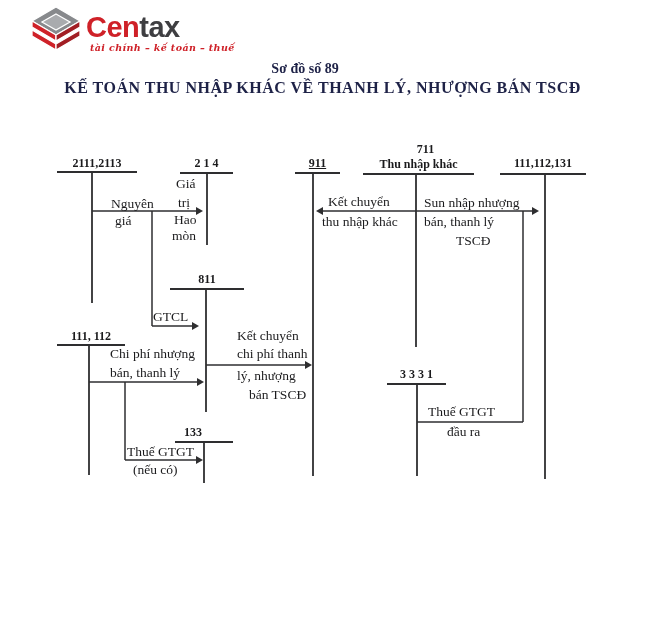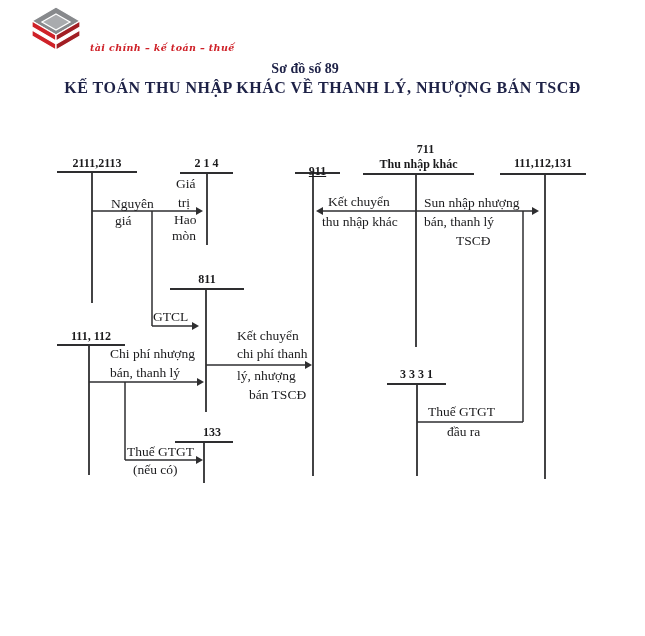--- a/index.html
+++ b/index.html
@@ -44,20 +44,21 @@
   <svg class="abs" style="left:28px;top:6px;" width="56" height="48" viewBox="0 0 56 48">
     <g stroke="#ffffff" stroke-width="1.3">
       <polygon points="28,1 52,15 28,29 4,15" fill="#87898c"></polygon>
       <polygon points="28,8 42,16 28,24 14,16" fill="#a9abae"></polygon>
       <polygon points="4,15 28,29 28,35 4,21" fill="#cf2128"></polygon>
       <polygon points="4,24 28,38 28,44 4,30" fill="#cf2128"></polygon>
       <polygon points="52,15 28,29 28,35 52,21" fill="#a21e24"></polygon>
       <polygon points="52,24 28,38 28,44 52,30" fill="#a21e24"></polygon>
     </g>
   </svg>
+  <div class="logo-word"><span class="lw-red">Cen</span><span class="lw-dark">tax</span></div>
   <div class="logo-tagline">tài chính – kế toán – thuế</div>
 </div>
 
 <div class="scheme-no">Sơ đồ số 89</div>
 <div class="main-title">KẾ TOÁN THU NHẬP KHÁC VỀ THANH LÝ, NHƯỢNG BÁN TSCĐ</div>
 
 <svg class="lines" width="645" height="636" viewBox="0 0 645 636">
   <g stroke="#2e2e30" stroke-width="2">
     <path d="M57 172 H137"></path>
     <path d="M180 173 H233"></path>
@@ -99,27 +100,27 @@
     <polygon points="197,378 204,382 197,386"></polygon>
     <polygon points="196,456 203,460 196,464"></polygon>
     <polygon points="305,361 312,365 305,369"></polygon>
     <polygon points="323,207 316,211 323,215"></polygon>
     <polygon points="532,207 539,211 532,215"></polygon>
   </g>
 </svg>
 
 <div class="acct-num" style="left:57px;top:156px;width:80px;">2111,2113</div>
 <div class="acct-num" style="left:180px;top:156px;width:53px;">2 1 4</div>
-<div class="acct-num" style="left:295px;top:164px;width:45px;text-decoration:underline;">911</div>
+<div class="acct-num" style="left:295px;top:156px;width:45px;text-decoration:underline;">911</div>
 <div class="acct-num" style="left:370px;top:142px;width:111px;">711</div>
 <div class="acct-num" style="left:363px;top:157px;width:111px;">Thu nhập khác</div>
 <div class="acct-num" style="left:500px;top:156px;width:86px;">111,112,131</div>
 <div class="acct-num" style="left:170px;top:272px;width:74px;">811</div>
 <div class="acct-num" style="left:57px;top:329px;width:68px;">111, 112</div>
-<div class="acct-num" style="left:183px;top:425px;width:58px;">133</div>
+<div class="acct-num" style="left:164px;top:425px;width:58px;">133</div>
 <div class="acct-num" style="left:387px;top:367px;width:59px;">3 3 3 1</div>
 
 <div class="lbl" style="left:111px;top:196px;">Nguyên</div>
 <div class="lbl" style="left:115px;top:213px;">giá</div>
 
 <div class="lbl" style="left:176px;top:176px;">Giá</div>
 <div class="lbl" style="left:178px;top:195px;">trị</div>
 <div class="lbl" style="left:174px;top:212px;">Hao</div>
 <div class="lbl" style="left:172px;top:228px;">mòn</div>
 

